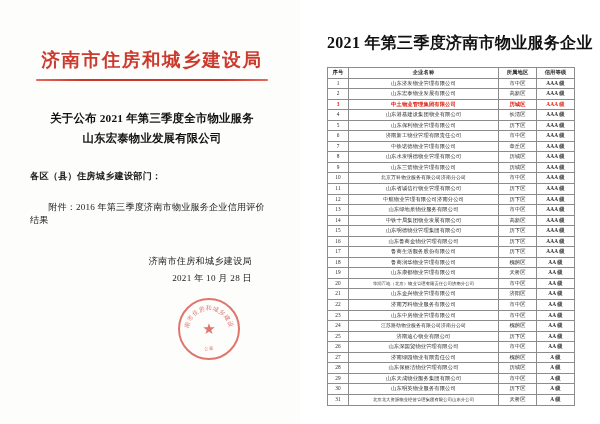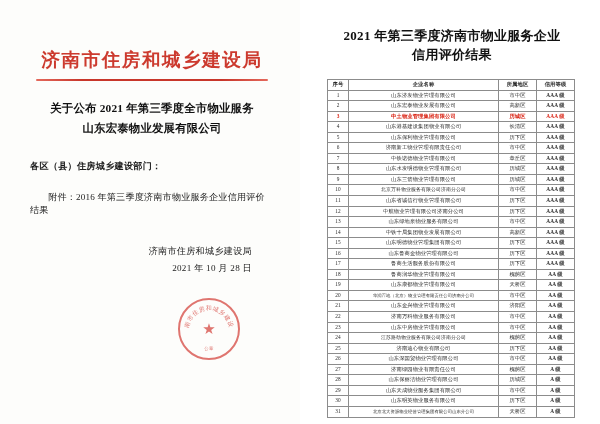--- a/index.html
+++ b/index.html
@@ -32,21 +32,21 @@
   }
   .red-rule {
     margin: 7px auto 0 auto;
     width: 232px;
     height: 2px;
     background: linear-gradient(to right, #e4695c, #c8362a 20%, #c8362a 80%, #e4695c);
     border-radius: 1px;
   }
 
   .doc-title {
-    margin-top: 17px;
+    margin-top: 27px;
     text-align: center;
     font-size: 11.4px;
     font-weight: bold;
     color: #111;
     line-height: 20px;
     letter-spacing: 0.2px;
   }
   .doc-title div { white-space: nowrap; }
 
   .salutation {
@@ -110,23 +110,23 @@
 
   
   .page-right {
     position: relative;
     width: 300px; height: 424px;
     background: #ffffff;
   }
   .rp-inner { position: absolute; left: 27px; top: 0; width: 250px; }
 
   .tbl-title {
-    margin-top: 26px;
+    margin-top: 33px;
     text-align: center;
-    font-size: 13px;
+    font-size: 16px;
     font-weight: bold;
     color: #111;
     line-height: 19px;
     letter-spacing: 0.3px;
   }
   .tbl-title div { white-space: nowrap; }
 
   table.credit {
     margin-top: 15px;
     width: 247px;
@@ -201,21 +201,20 @@
     </div>
   </div>
 
   <div class="divider-seam"></div>
 
   <div class="page-right">
     <div class="rp-inner">
 
       <div class="tbl-title">
         <div>2021 年第三季度济南市物业服务企业</div>
-        <div>信用评价结果</div>
       </div>
 
       <table class="credit">
         <colgroup>
           <col class="c-no">
             <col class="c-name">
             <col class="c-area">
             <col class="c-grade">
         </colgroup>
         <thead>

